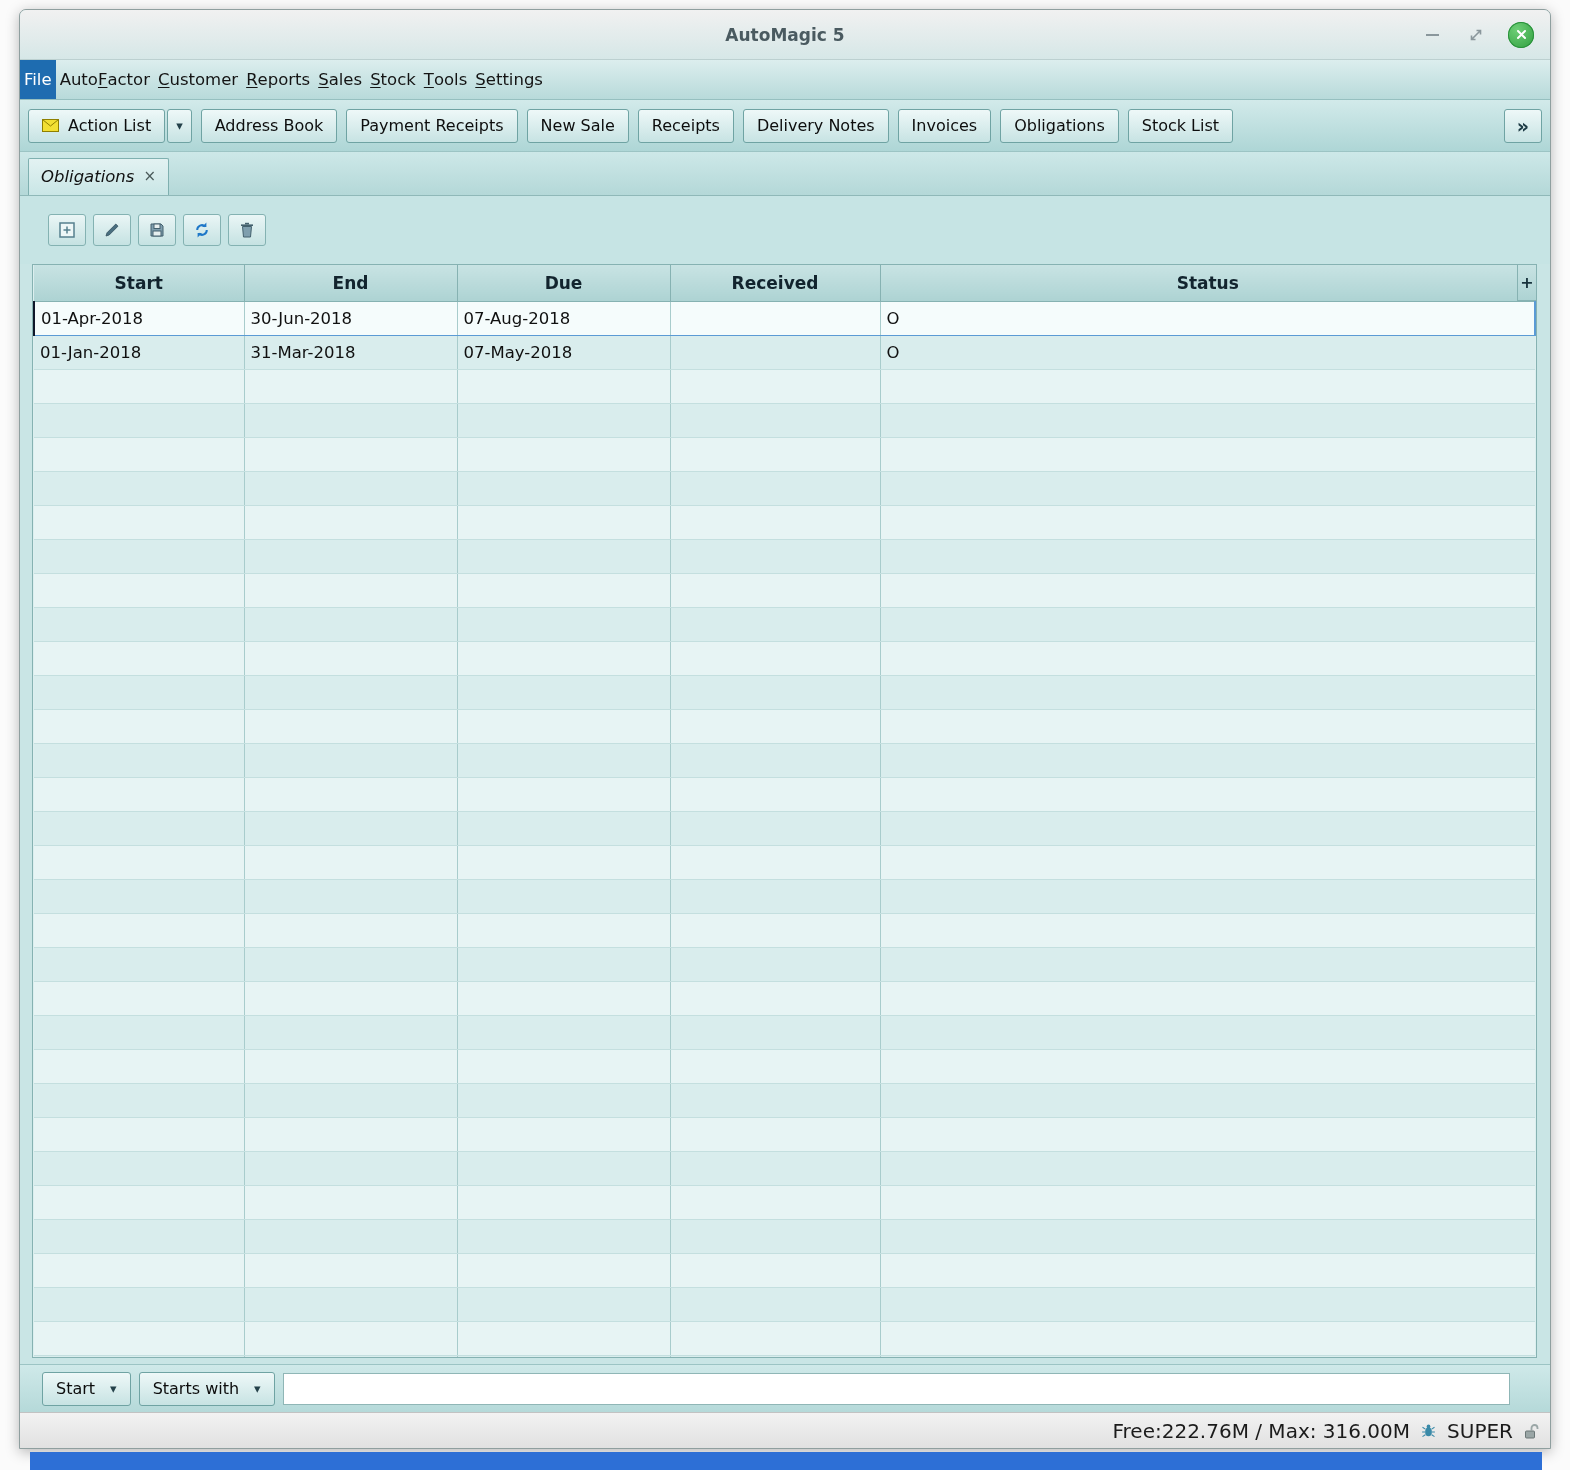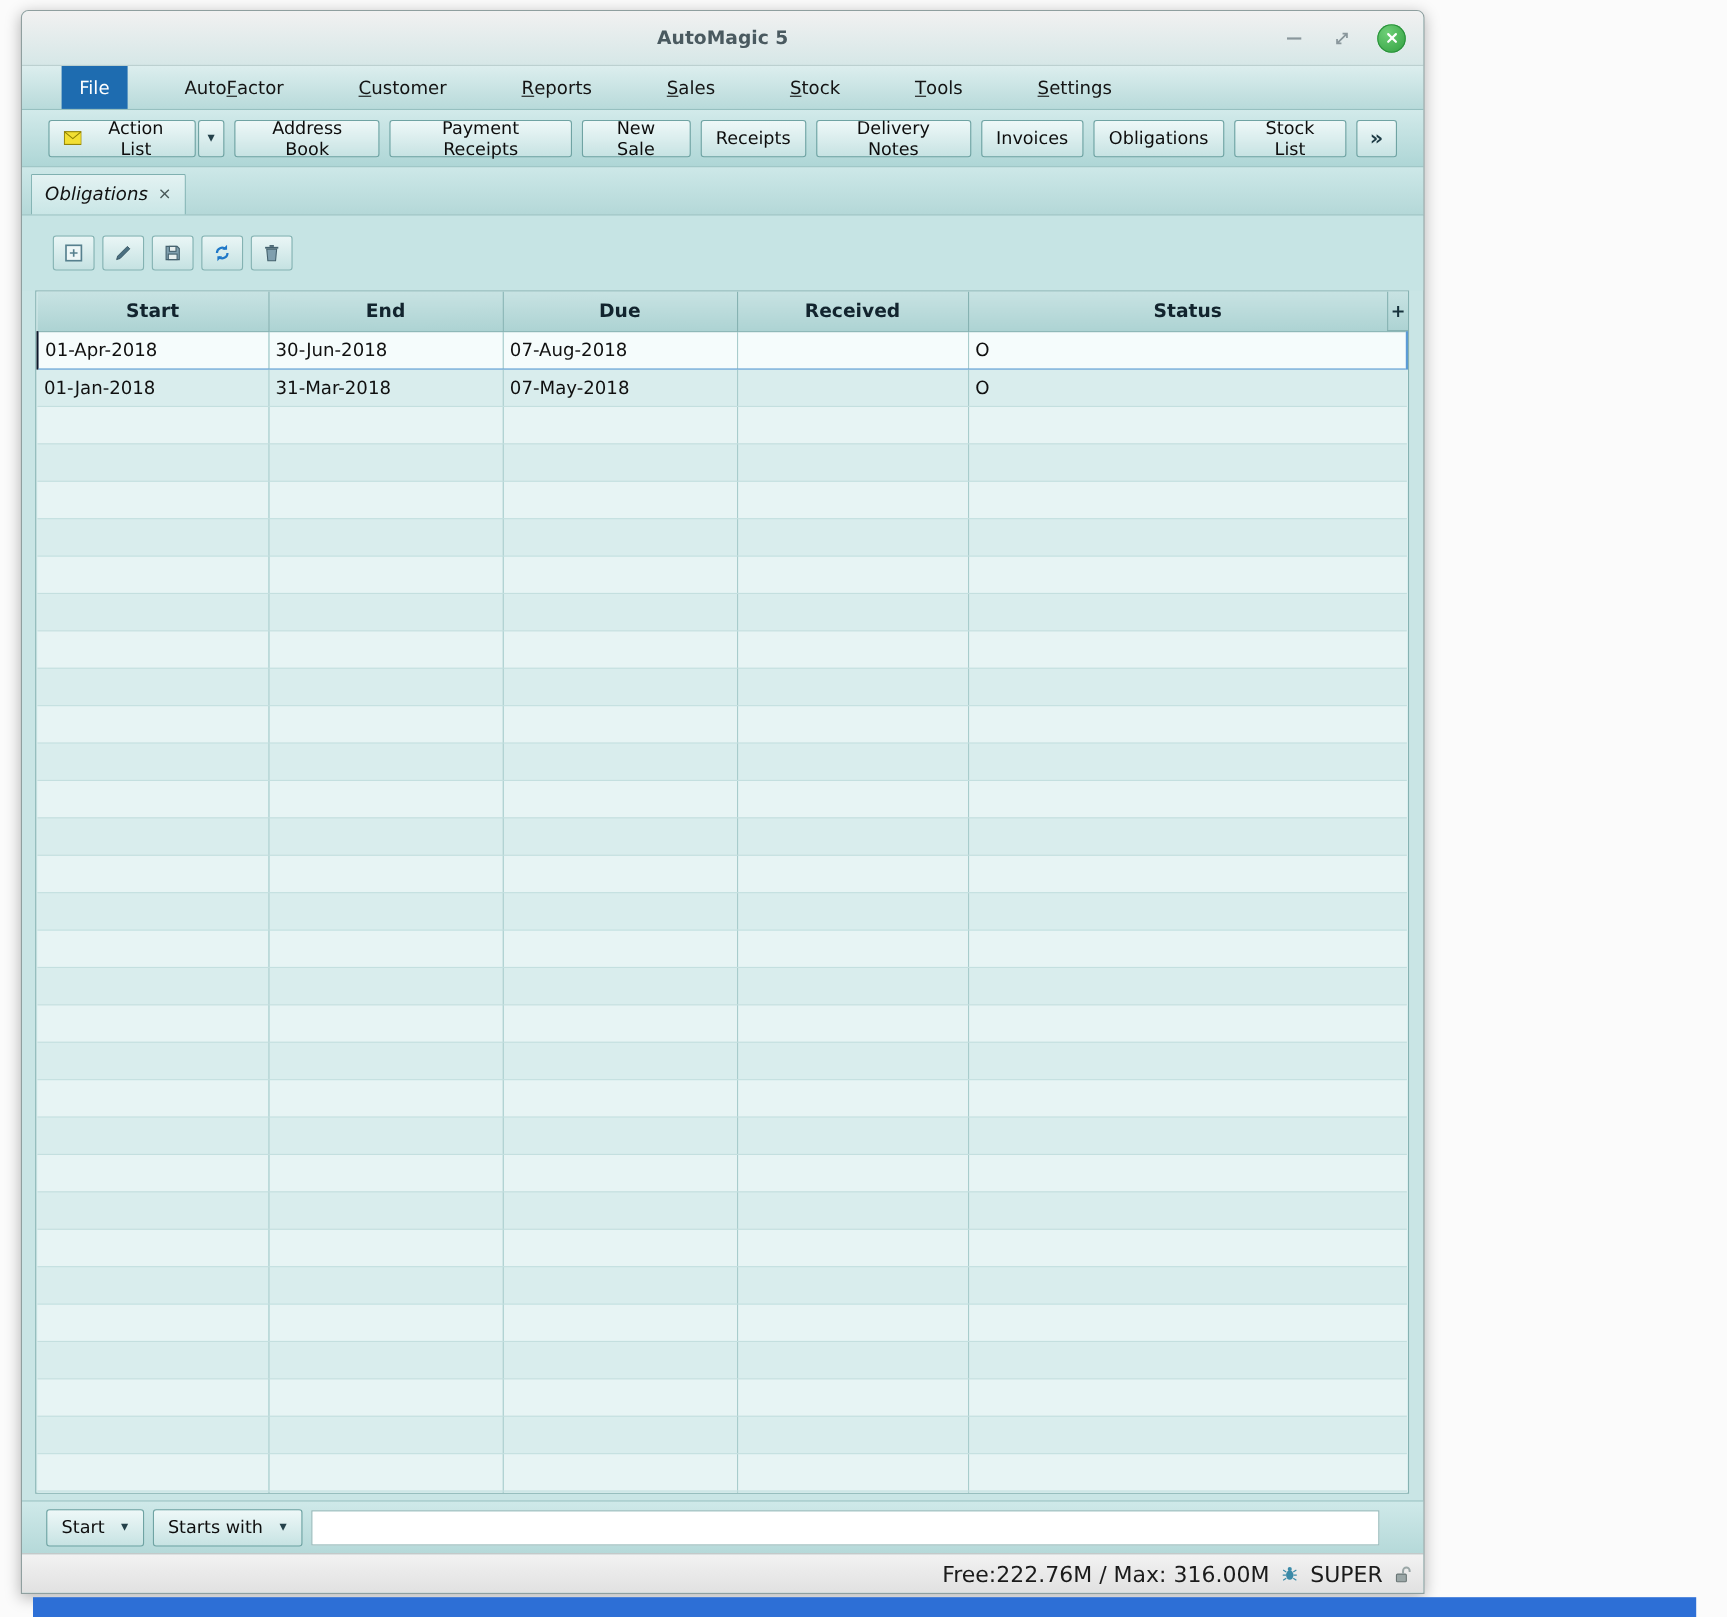--- a/index.html
+++ b/index.html
@@ -1,39 +1,39 @@
 <!DOCTYPE html>
 <html><head>
 <meta charset="utf-8">
 <style>
   *{margin:0;padding:0;box-sizing:border-box;}
   html,body{width:1570px;height:1470px;}
   body{background:#fbfbfb;font-family:"DejaVu Sans","Liberation Sans",sans-serif;position:relative;overflow:hidden;}
   button{font-family:inherit;cursor:pointer;}
 
-  .window{position:absolute;left:19px;top:9px;width:1276px;height:1440px;border:1px solid #8f9f9f;
+  .window{position:absolute;left:19px;top:9px;width:1532px;height:1440px;border:1px solid #8f9f9f;
     border-radius:7px 7px 0 0;display:flex;flex-direction:column;background:#c9e5e5;
     box-shadow:0 3px 14px rgba(0,0,0,.28);overflow:hidden;}
 
   
   .titlebar{height:50px;flex:0 0 50px;background:linear-gradient(#f1f1f1,#d6e7e7);display:flex;align-items:center;position:relative;border-bottom:1px solid #bcd0d0;}
   .title{flex:1;text-align:center;font-weight:bold;font-size:17px;color:#4a5a60;}
   .win-controls{position:absolute;right:16px;top:0;height:100%;display:flex;align-items:center;gap:20px;}
   .win-btn{width:24px;height:24px;display:flex;align-items:center;justify-content:center;}
   .min-glyph{width:13px;height:2px;background:#8a979c;}
   .win-btn.close{width:26px;height:26px;border-radius:50%;background:radial-gradient(circle at 35% 30%,#6ecf77,#2f9e3e);box-shadow:inset 0 0 0 1px #28903a;}
 
   
   .menubar{height:40px;flex:0 0 40px;display:flex;align-items:stretch;background:linear-gradient(#dceeee,#b8dada);border-bottom:1px solid #96c0c0;}
-  .menu-item{display:flex;align-items:center;padding:0 16px;font-size:16.5px;color:#141414;margin-left:36px;}
+  .menu-item{display:flex;align-items:center;padding:0 4px;font-size:16.5px;color:#141414;}
   .menu-item.active{background:#1e6cb0;color:#fff;}
   .menu-item u{text-underline-offset:2px;}
 
   
-  .toolbar{height:52px;flex:0 0 52px;display:flex;align-items:center;padding:0 24px;gap:9px;background:linear-gradient(#d2eaea,#aed6d6);border-bottom:1px solid #9cc4c4;position:relative;}
+  .toolbar{height:52px;flex:0 0 52px;display:flex;align-items:center;padding:0 8px;gap:9px;background:linear-gradient(#d2eaea,#aed6d6);border-bottom:1px solid #9cc4c4;position:relative;}
   .tb-btn{height:34px;border:1px solid #6fa3a3;border-radius:3px;background:linear-gradient(#eef8f8,#c7e3e3);
     font-size:16px;color:#0d0d0d;padding:0 13px;display:inline-flex;align-items:center;gap:9px;}
   .split{display:inline-flex;gap:2px;}
   .split .arrow{padding:0 8px;font-size:13px;color:#24414a;}
   #toolbar-buttons{display:inline-flex;gap:9px;}
   .tb-btn.overflow{margin-left:auto;width:38px;justify-content:center;padding:0;font-size:19px;font-weight:bold;color:#1c3a44;}
 
   
   .tabbar{height:44px;flex:0 0 44px;display:flex;align-items:flex-end;padding:6px 0 0 8px;background:linear-gradient(#cde8e8,#b4d8d8);border-bottom:1px solid #8fb8b8;}
   .tab{background:linear-gradient(#e3f2f2,#c9e6e6);border:1px solid #7fb0b0;border-bottom:none;border-radius:2px 2px 0 0;

